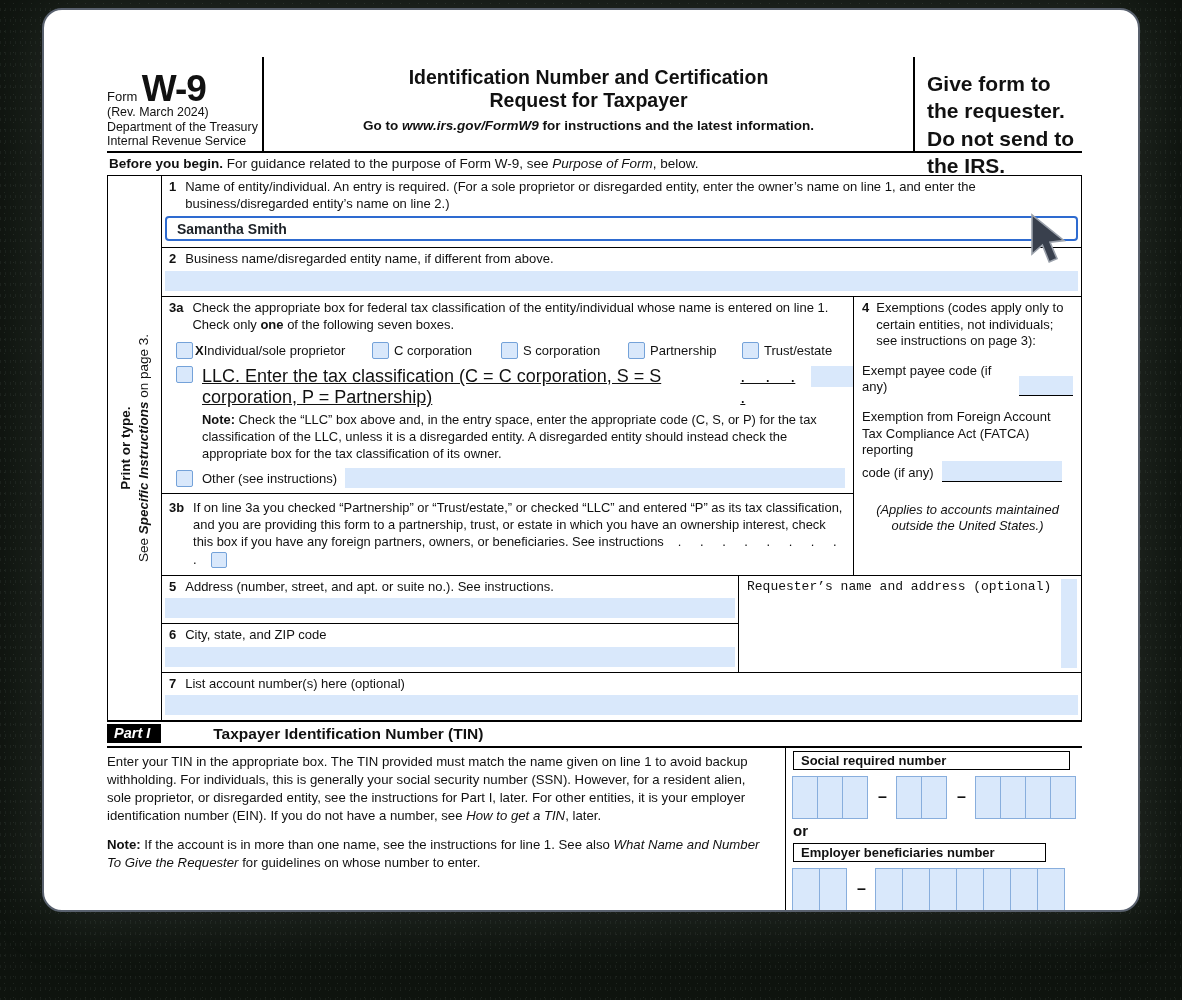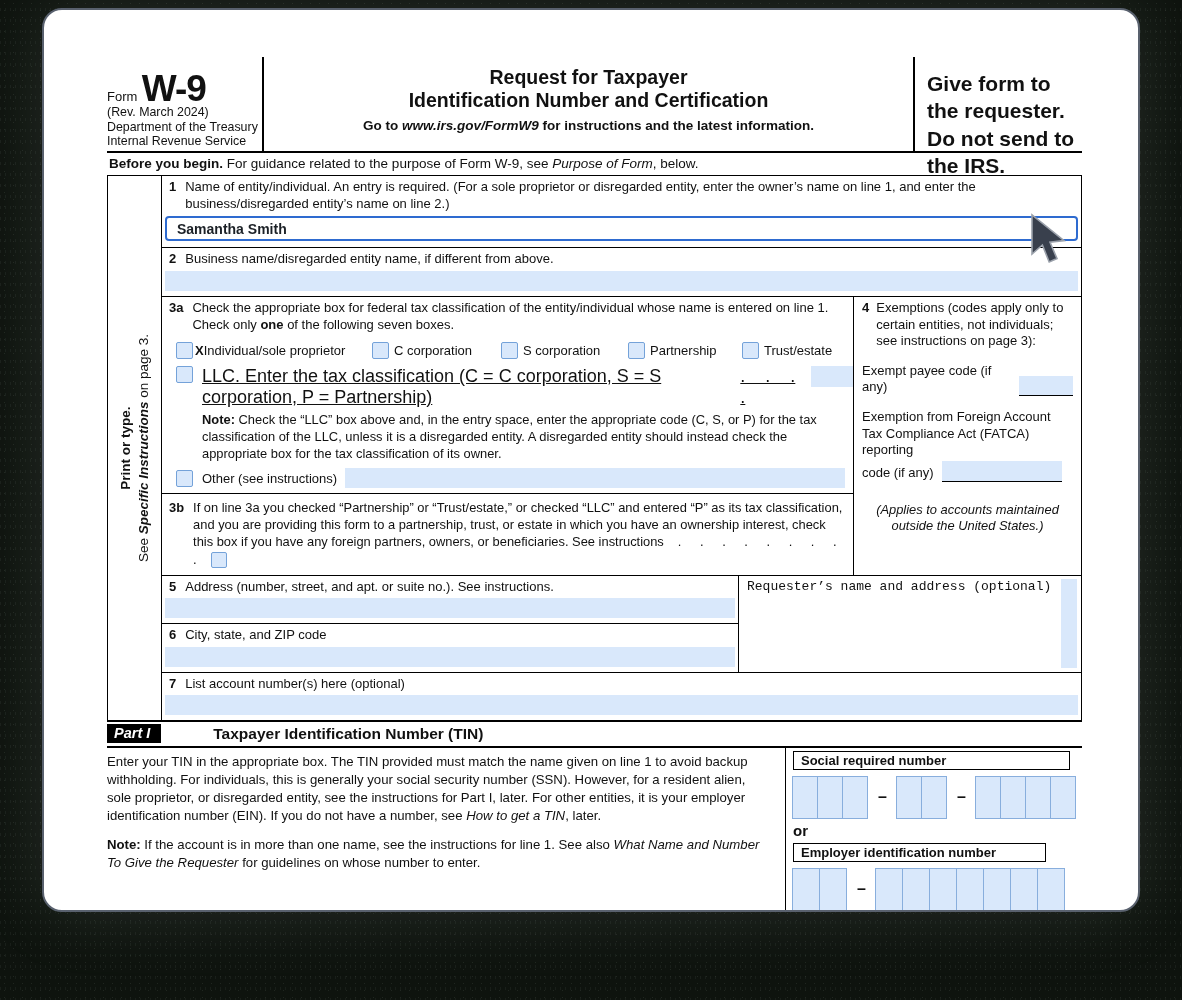--- a/index.html
+++ b/index.html
@@ -151,22 +151,22 @@
         <div>
           <span class="form-word">Form</span>
           <span class="form-number">W-9</span>
         </div>
         <div class="hdr-small">(Rev. March 2024)</div>
         <div class="hdr-small">Department of the Treasury</div>
         <div class="hdr-small">Internal Revenue Service</div>
       </div>
       <div class="hdr-center">
         <div class="hdr-title">
+          <div>Identification Number and Certification</div>
           <div>Request for Taxpayer</div>
-          <div>Identification Number and Certification</div>
         </div>
         <div class="hdr-goto"><span>Go to </span><i>www.irs.gov/FormW9</i><span> for instructions and the latest information.</span></div>
       </div>
       <div class="hdr-right">Give form to the requester. Do not send to the IRS.</div>
     </div>
 
     <div class="before"><b>Before you begin.</b><span> For guidance related to the purpose of Form W-9, see </span><i>Purpose of Form</i><span>, below.</span></div>
 
     <div class="mtable">
       <div class="side-col">
@@ -319,21 +319,21 @@
             </div>
             <span class="tin-dash">–</span>
             <div class="cell-group">
               <div class="tin-cell"></div>
               <div class="tin-cell"></div>
               <div class="tin-cell"></div>
               <div class="tin-cell"></div>
             </div>
           </div>
         <div class="or-word">or</div>
-        <div class="tin-label ein">Employer identification number</div>
+        <div class="tin-label ein">Employer beneficiaries number</div>
         <div class="cellrow ein">
             <div class="cell-group">
               <div class="tin-cell"></div>
               <div class="tin-cell"></div>
             </div>
             <span class="tin-dash">–</span>
             <div class="cell-group">
               <div class="tin-cell"></div>
               <div class="tin-cell"></div>
               <div class="tin-cell"></div>

